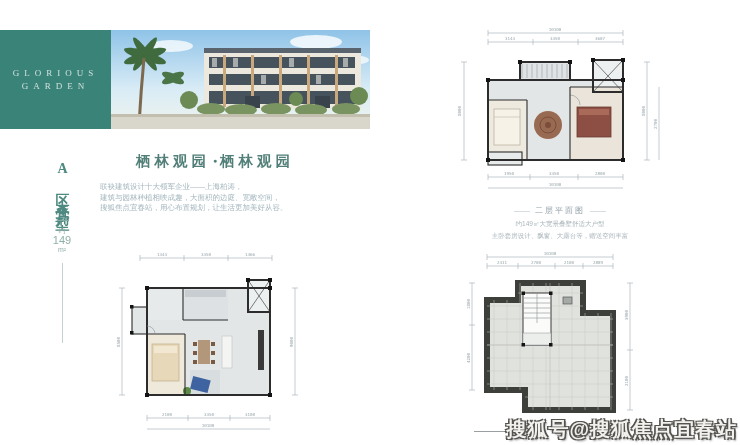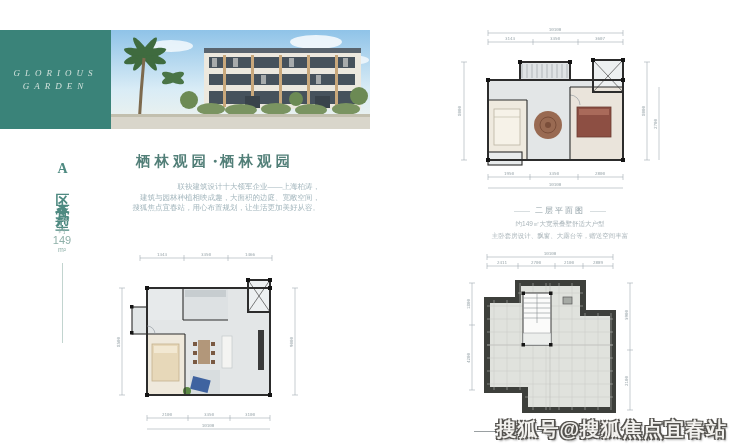--- a/index.html
+++ b/index.html
@@ -1,21 +1,21 @@
 <!DOCTYPE html>
 <html><head>
 <meta charset="utf-8">
 <style>
   html,body{margin:0;padding:0;background:#ffffff;}
   .page{position:relative;width:740px;height:445px;background:#ffffff;overflow:hidden;
         font-family:"Liberation Sans",sans-serif;}
 
   
   .brand-card{position:absolute;left:0;top:30px;width:111px;height:99px;background:#3a8379;
-              display:flex;flex-direction:column;align-items:center;justify-content:center;font-style:italic;}
+              display:flex;flex-direction:column;align-items:center;justify-content:center;}
   .brand-card .l1,.brand-card .l2{color:#cfe0da;font-family:"Liberation Serif",serif;
               font-size:9px;letter-spacing:5px;line-height:13px;white-space:nowrap;}
 
   
   .photo{position:absolute;left:111px;top:30px;width:259px;height:99px;overflow:hidden;}
   .photo svg{display:block;}
 
   
   .side-label{position:absolute;left:46px;top:161px;width:32px;display:flex;
               flex-direction:column;align-items:center;}
@@ -26,42 +26,42 @@
   .side-approx{font-size:7px;color:#8fb0a9;line-height:9px;}
   .side-area{font-size:11px;color:#8fb0a9;line-height:11px;}
   .side-unit{font-size:7px;color:#8fb0a9;line-height:8px;}
   .side-line{width:1px;height:80px;background:#c2d4cf;margin-top:9px;}
 
   
   .headline{position:absolute;left:122px;top:152px;width:186px;text-align:center;
             color:#527f78;font-family:"Liberation Serif",serif;font-size:14.5px;
             letter-spacing:4px;font-weight:600;white-space:nowrap;}
   .hl-dot{font-size:7px;vertical-align:3px;margin:0 3px;letter-spacing:0;}
-  .intro{position:absolute;left:110px;top:182px;width:210px;text-align:right;
+  .intro{position:absolute;left:100px;top:182px;width:210px;text-align:left;
          color:#a3b6bd;font-size:7.5px;line-height:10.5px;}
 
   
   .fp{position:absolute;}
   .dim line{stroke:#a2adb2;stroke-width:0.6;}
   .dim text{fill:#9aa6ab;font-size:4.2px;text-anchor:middle;
             font-family:"DejaVu Sans Mono",monospace;}
   .wall{stroke:#2c2c2c;stroke-width:2;fill:none;}
   .wall-thin{stroke:#2c2c2c;stroke-width:1.1;fill:none;}
   .post{fill:#141414;}
 
   
   .plan-caption{position:absolute;left:465px;top:205px;width:190px;text-align:center;}
   .cap-title{display:flex;align-items:center;justify-content:center;gap:5px;
              color:#93a2a8;font-size:8px;letter-spacing:2px;}
   .cap-title .cap-dash{color:#b4bfc3;font-size:8px;letter-spacing:0;}
   .cap-l{color:#aab5ba;font-size:6.5px;line-height:9px;margin-top:3px;white-space:nowrap;}
 
   
   .wm-line{position:absolute;left:474px;top:431px;width:70px;height:1px;background:#9aa0a2;}
-  .watermark{position:absolute;right:13px;top:416px;font-size:20px;font-weight:bold;
+  .watermark{position:absolute;right:3px;top:416px;font-size:20px;font-weight:bold;
              letter-spacing:1px;color:#f2f1ee;white-space:nowrap;z-index:5;
              text-shadow:1.4px 1.4px 0 #55534f,-1.4px -1.4px 0 #55534f,
                          1.4px -1.4px 0 #55534f,-1.4px 1.4px 0 #55534f,
                          2px 2px 2px rgba(40,40,40,.45);}
 </style>
 </head>
 <body>
 
 <div class="page">
 

